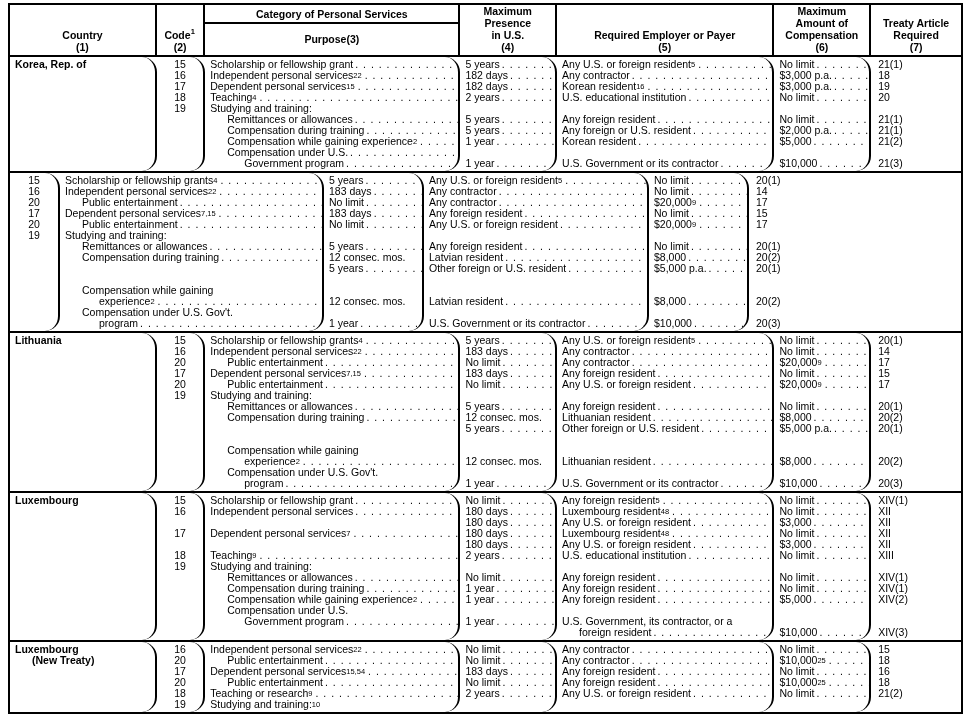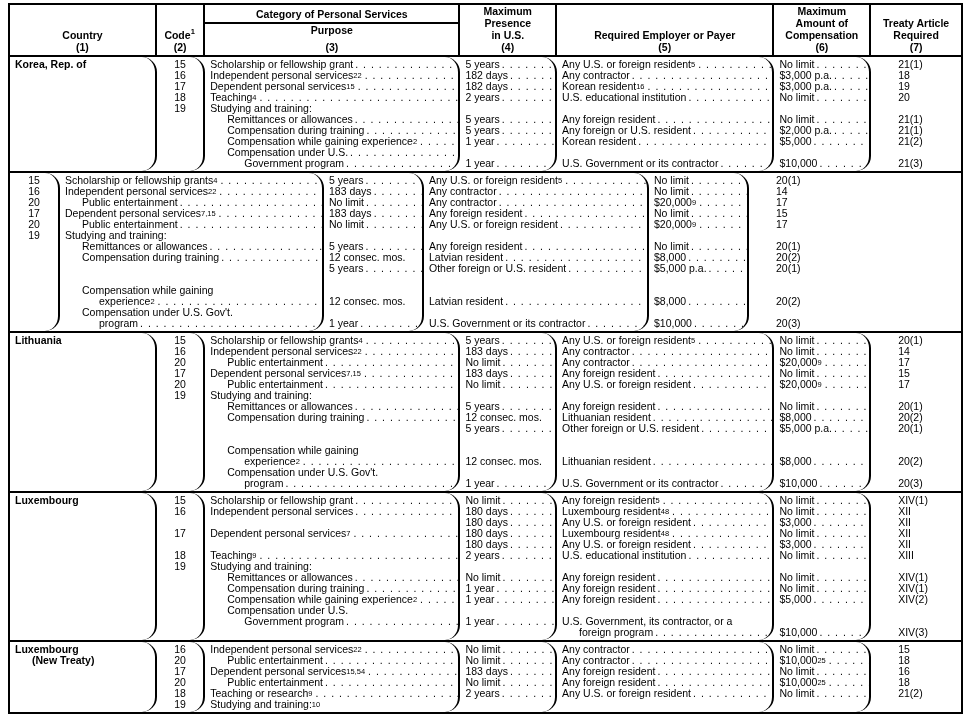--- a/index.html
+++ b/index.html
@@ -9,36 +9,36 @@
   .title .cont{font-style:italic;}
   .tbl{width:951px;border:2px solid #000;}
   
   .hdr{display:flex;border-bottom:2px solid #000;height:52px;box-sizing:border-box;}
   .hcol{display:flex;flex-direction:column;justify-content:flex-end;align-items:center;
         padding-bottom:2px;border-right:2px solid #000;font-weight:bold;line-height:12px;
         box-sizing:border-box;text-align:center;}
   .hcol:last-child{border-right:none;}
   .hcol-purpose{padding:0;justify-content:flex-start;}
   .cat{width:100%;border-bottom:2px solid #000;text-align:center;padding:3px 0 2px 0;box-sizing:border-box;}
-  .pbot{flex:1;display:flex;flex-direction:column;justify-content:space-between;align-items:center;padding-bottom:2px;}
+  .pbot{flex:1;display:flex;flex-direction:row;justify-content:space-between;align-items:center;padding-bottom:2px;}
   sup{font-size:7.5px;line-height:0;position:relative;top:-1px;margin-right:1px;}
   
   .w-country{width:152px;}.w-code{width:50px;}.w-purpose{width:264px;}
   .w-presence{width:100px;}.w-payer{width:225px;}.w-comp{width:100px;}.w-cite{width:93px;}
   
   .section{display:flex;border-top:2px solid #000;}
   .section:first-of-type{border-top:none;}
   .col{border-right:2px solid #000;box-sizing:border-box;padding-top:2px;padding-bottom:2px;overflow:hidden;border-radius:15px;}
   .col:last-child{border-right:none;}
   .line{height:11px;line-height:11px;white-space:nowrap;overflow:hidden;display:flex;align-items:baseline;}
   .cline{height:11px;line-height:11px;font-weight:bold;padding-left:5px;white-space:nowrap;}
   .cline.ind{padding-left:22px;}
   .col-code .line{justify-content:center;}
   .col-presence .line,.col-comp .line{padding-left:5px;}
-  .col-cite .line{padding-left:7px;margin-left:20px;}
+  .col-cite .line{padding-left:7px;}
   .col-payer .line{padding-left:5px;}
   .t{flex:0 0 auto;}
   .lead{flex:1 1 auto;min-width:0;overflow:hidden;white-space:nowrap;letter-spacing:1px;margin-left:2px;}
 </style>
 </head>
 <body>
 
 <div class="page">
 
   <div class="tbl">
@@ -969,21 +969,21 @@
             </div>
             <div class="line">
               <span class="t">Any foreign resident</span>
               <span class="lead">. . . . . . . . . . . . . . . . . . . . . . . . . . . . . . . . . . . . . . . . . . . . . . . . . . . . . . . . . . . . </span>
             </div>
             <div class="line"></div>
             <div class="line">
               <span class="t">U.S. Government, its contractor, or a</span>
             </div>
             <div class="line" style="padding-left: 22px;">
-              <span class="t">foreign program</span>
+              <span class="t">foreign resident</span>
               <span class="lead">. . . . . . . . . . . . . . . . . . . . . . . . . . . . . . . . . . . . . . . . . . . . . . . . . . . . . . . . . . . . </span>
             </div>
           </div>
           <div class="col w-comp col-comp">
             <div class="line">
               <span class="t">No limit</span>
               <span class="lead">. . . . . . . . . . . . . . . . . . . . . . . . . . . . . . . . . . . . . . . . . . . . . . . . . . . . . . . . . . . . </span>
             </div>
             <div class="line">
               <span class="t">No limit</span>

